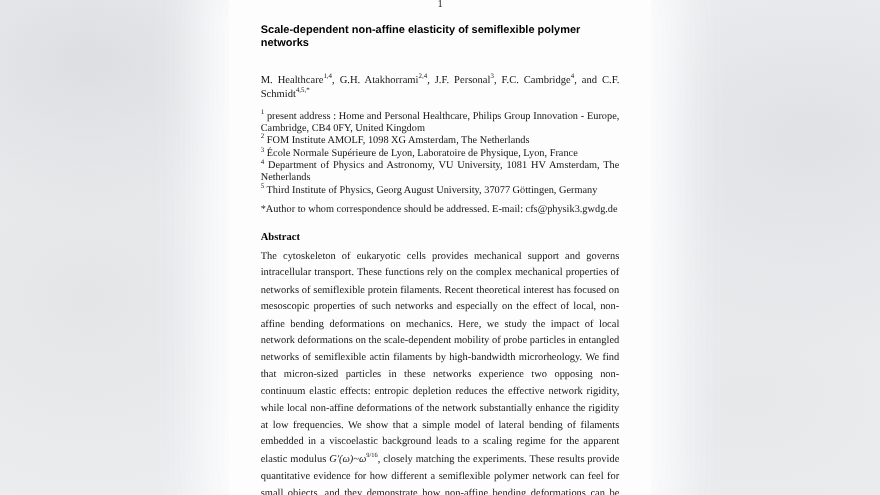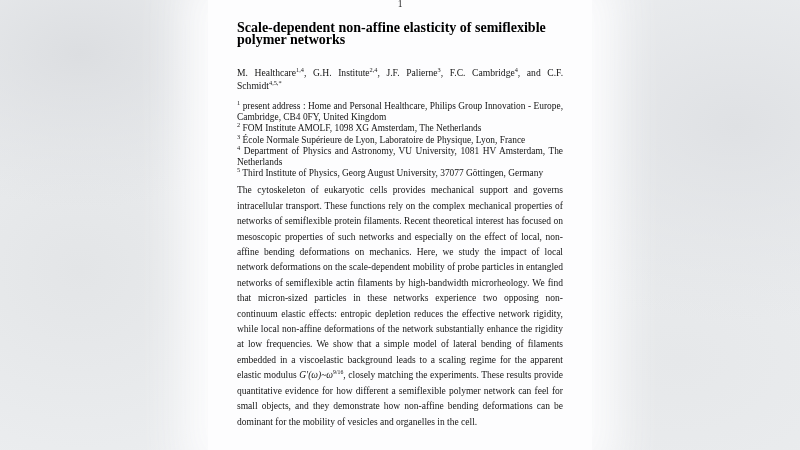--- a/index.html
+++ b/index.html
@@ -24,22 +24,22 @@
   }
   .content { padding: 0 29px; }
 
   .pagenum {
     text-align: center; font-size: 9.5px; line-height: 10px; height: 9px;
     margin-top: -1px; color: #222;
   }
 
   .title {
     margin: 14px 0 0 0;
-    font-family: Liberation Serif, serif;
-    font-weight: bold; font-size: 14px; line-height: 12px; color: #000;
+    font-family: Liberation Sans, sans-serif;
+    font-weight: bold; font-size: 10px; line-height: 12px; color: #000;
   }
 
   .authors {
     margin: 20px 0 0 0; font-size: 9.6px; line-height: 13px;
     text-align: justify;
   }
 
   sup { font-size: 6.3px; line-height: 0; vertical-align: super; }
 
   .affils { margin-top: 9px; }
@@ -64,29 +64,31 @@
 <body>
 
 <div class="stage">
   <div class="page">
     <div class="content">
 
       <div class="pagenum">1</div>
 
       <h1 class="title">Scale-dependent non-affine elasticity of semiflexible polymer networks</h1>
 
-      <p class="authors" id="authors"><span>M. Healthcare</span><sup>1,4</sup>, <span>G.H. Institute</span><sup>2,4</sup>, <span>J.F. Palierne</span><sup>3</sup>, <span>F.C. Cambridge</span><sup>4</sup>, <span>and C.F. Schmidt</span><sup>4,5,*</sup></p>
+      <p class="authors" id="authors"><span>M. Healthcare</span><sup>1,4</sup>, <span>G.H. Atakhorrami</span><sup>2,4</sup>, <span>J.F. Personal</span><sup>3</sup>, <span>F.C. Cambridge</span><sup>4</sup>, <span>and C.F. Schmidt</span><sup>4,5,*</sup></p>
 
       <div class="affils" id="affils">
           <div class="affil"><sup>1</sup> present address : Home and Personal Healthcare, Philips Group Innovation - Europe, Cambridge, CB4 0FY, United Kingdom</div>
           <div class="affil"><sup>2</sup> FOM Institute AMOLF, 1098 XG Amsterdam, The Netherlands</div>
           <div class="affil"><sup>3</sup> École Normale Supérieure de Lyon, Laboratoire de Physique, Lyon, France</div>
           <div class="affil"><sup>4</sup> Department of Physics and Astronomy, VU University, 1081 HV Amsterdam, The Netherlands</div>
           <div class="affil"><sup>5</sup> Third Institute of Physics, Georg August University, 37077 Göttingen, Germany</div>
         </div>
 
+      <p class="corr">*Author to whom correspondence should be addressed. E-mail: cfs@physik3.gwdg.de</p>
 
+      <h2 class="abs-head">Abstract</h2>
 
       <p class="abstract"><span>The cytoskeleton of eukaryotic cells provides mechanical support and governs intracellular transport. These functions rely on the complex mechanical properties of networks of semiflexible protein filaments. Recent theoretical interest has focused on mesoscopic properties of such networks and especially on the effect of local, non-affine bending deformations on mechanics. Here, we study the impact of local network deformations on the scale-dependent mobility of probe particles in entangled networks of semiflexible actin filaments by high-bandwidth microrheology. We find that micron-sized particles in these networks experience two opposing non-continuum elastic effects: entropic depletion reduces the effective network rigidity, while local non-affine deformations of the network substantially enhance the rigidity at low frequencies. We show that a simple model of lateral bending of filaments embedded in a viscoelastic background leads to a scaling regime for the apparent elastic modulus </span><span class="formula"><i>G′(ω)~ω</i><sup>9/16</sup></span><span>, closely matching the experiments. These results provide quantitative evidence for how different a semiflexible polymer network can feel for small objects, and they demonstrate how non-affine bending deformations can be dominant for the mobility of vesicles and organelles in the cell.</span></p>
 
     </div>
   </div>
 </div>
 
 </body></html>

